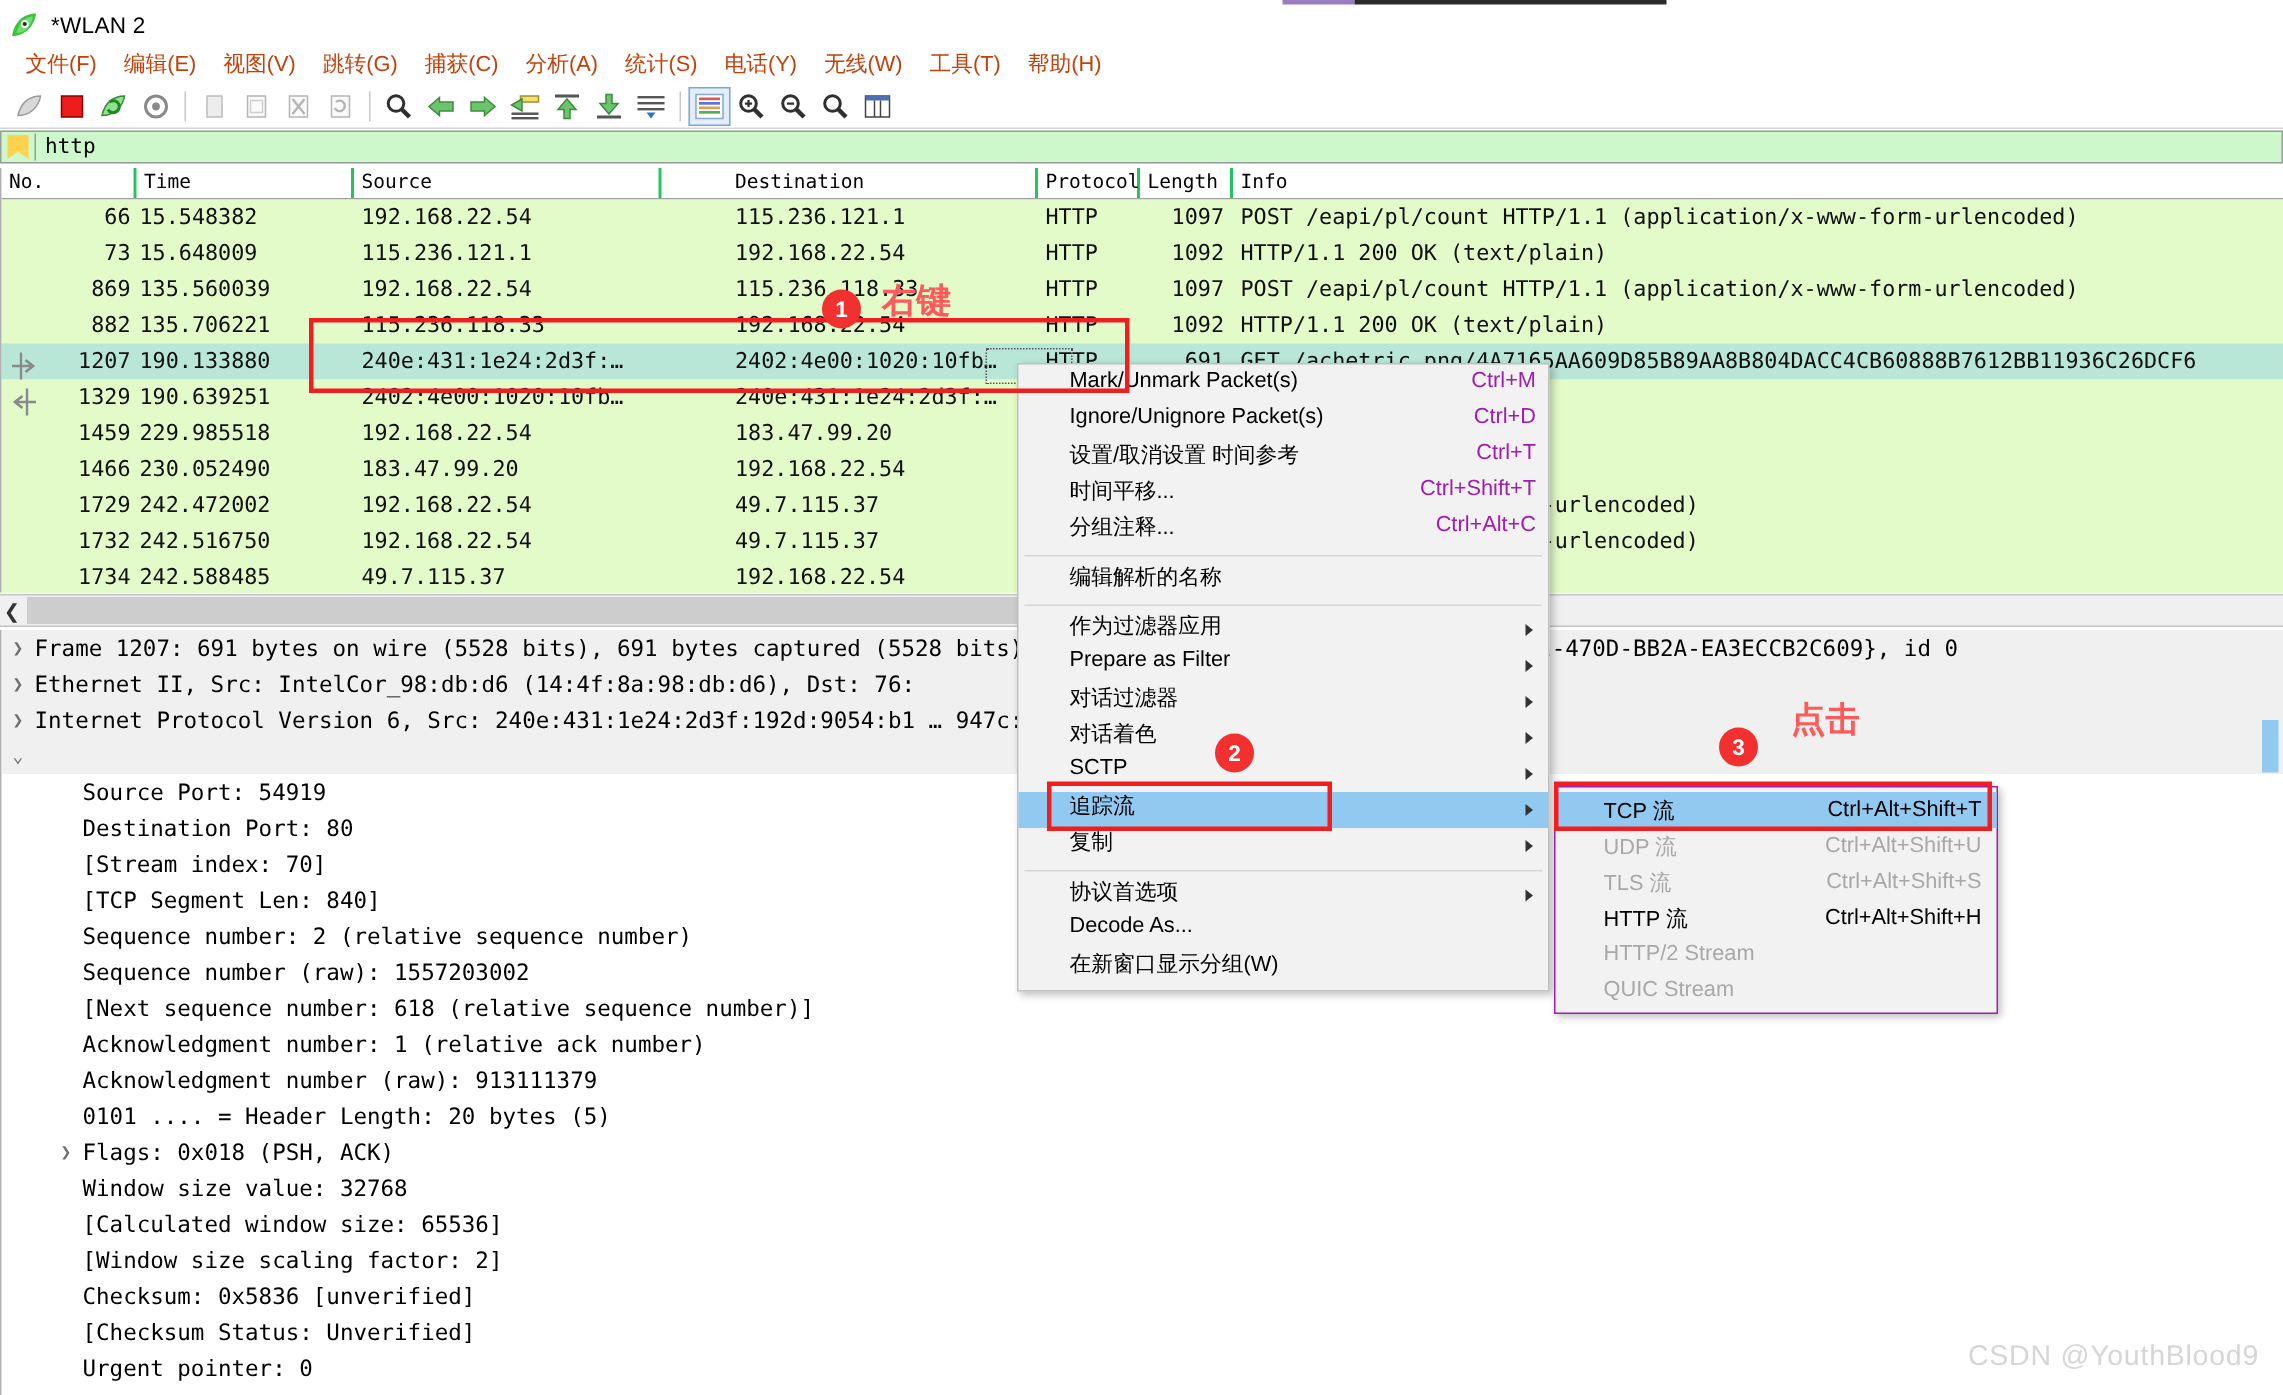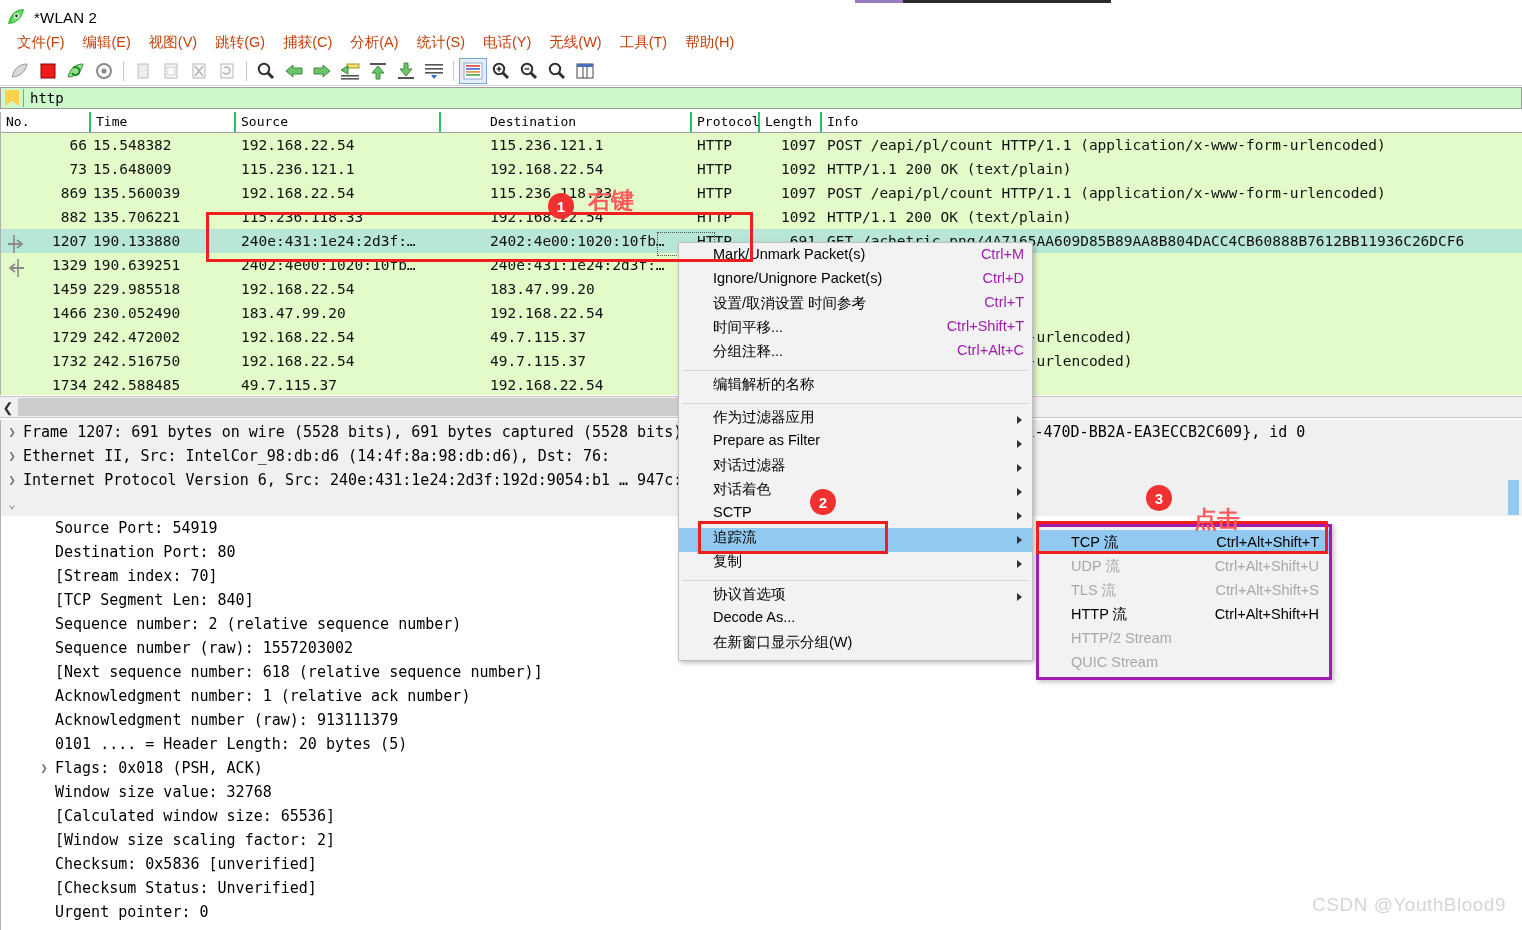--- a/index.html
+++ b/index.html
@@ -132,21 +132,21 @@
   .ctx-item .acc { color:#a21caf; margin-left:18px; white-space:nowrap; }
   .ctx-item .sub-arrow {
     position:absolute; right:10px; top:50%; transform:translateY(-50%);
     width:0; height:0; border-left:5px solid #333; border-top:4px solid transparent; border-bottom:4px solid transparent;
   }
   .ctx-sep { height:1px; background:#d6d6d6; margin:4px 4px; }
 
   
   #ctx-submenu {
     position:absolute; left:1036px; top:524px; width:296px;
-    background:#f2f2f2; border:3px solid #a21caf;
+    background:#f2f2f2; border:1px solid #a21caf;
     box-shadow:2px 2px 5px rgba(0,0,0,0.25);
     font-size:14.5px; color:#000; padding:3px 0;
   }
   .sub-item { display:flex; align-items:center; height:24px; padding:0 10px 0 32px; }
   .sub-item.sel { background:#92c9f0; }
   .sub-item.disabled { color:#a8a8a8; }
   .sub-item .lbl { flex:1; white-space:nowrap; }
   .sub-item .acc { white-space:nowrap;margin-left:40px; }
 
   
@@ -686,15 +686,15 @@
 
 <div class="anno-box" style="left:206px;top:212px;width:547px;height:50px;"></div>
 <div class="anno-badge" style="left:548px;top:193px;">1</div>
 <div class="anno-text" style="left:588px;top:185px;">右键</div>
 
 <div class="anno-box" style="left:698px;top:521px;width:190px;height:33px;"></div>
 <div class="anno-badge" style="left:810px;top:489px;">2</div>
 
 <div class="anno-box" style="left:1036px;top:521px;width:292px;height:33px;"></div>
 <div class="anno-badge" style="left:1146px;top:485px;">3</div>
-<div class="anno-text" style="left:1194px;top:464px;margin-top:40px;">点击</div>
+<div class="anno-text" style="left:1194px;top:464px;">点击</div>
 
 <div id="watermark">CSDN @YouthBlood9</div>
 
 </body></html>

